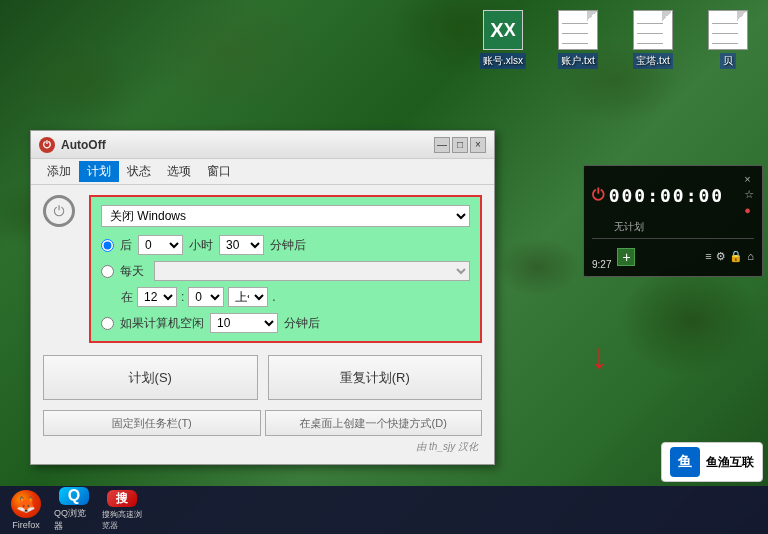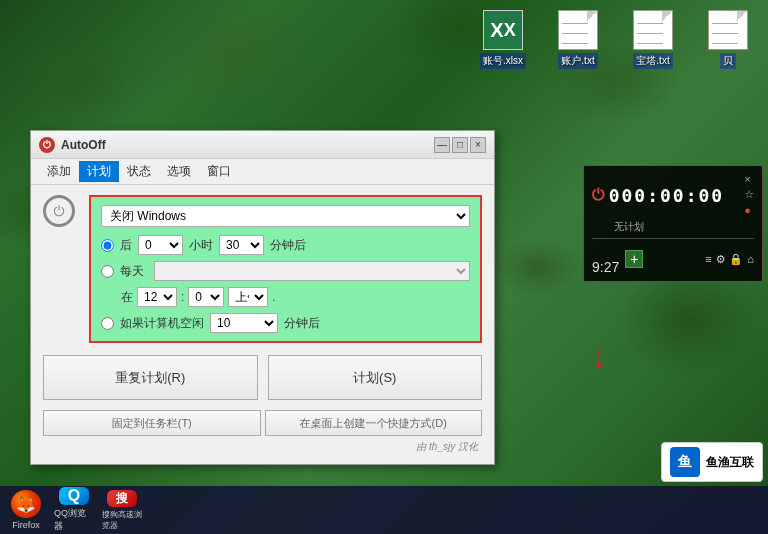--- a/index.html
+++ b/index.html
@@ -179,21 +179,21 @@
 
     .timer-actions {
       display: flex;
       align-items: center;
       gap: 6px;
       border-top: 1px solid #444;
       padding-top: 4px;
     }
 
     .timer-time-label {
-      font-size: 14px;
+      font-size: 10px;
       color: #ddd;
       margin-top: 16px;
     }
 
     .timer-btn-plus {
       background: #2a6e2a;
       border: 1px solid #4a9e4a;
       color: white;
       width: 18px;
       height: 18px;
@@ -701,22 +701,22 @@
               <option>15</option>
               <option>30</option>
             </select>
             <span class="unit-text">分钟后</span>
           </div>
 
         </div>
       </div>
 
       <div class="buttons-area">
+        <button class="schedule-btn">计划(S)</button>
         <button class="schedule-btn">重复计划(R)</button>
-        <button class="schedule-btn">计划(S)</button>
       </div>
 
       <div class="bottom-btns">
         <button class="bottom-btn">固定到任务栏(T)</button>
         <button class="bottom-btn">在桌面上创建一个快捷方式(D)</button>
       </div>
 
       <div class="attribution">由 th_sjy 汉化</div>
 
     </div>

